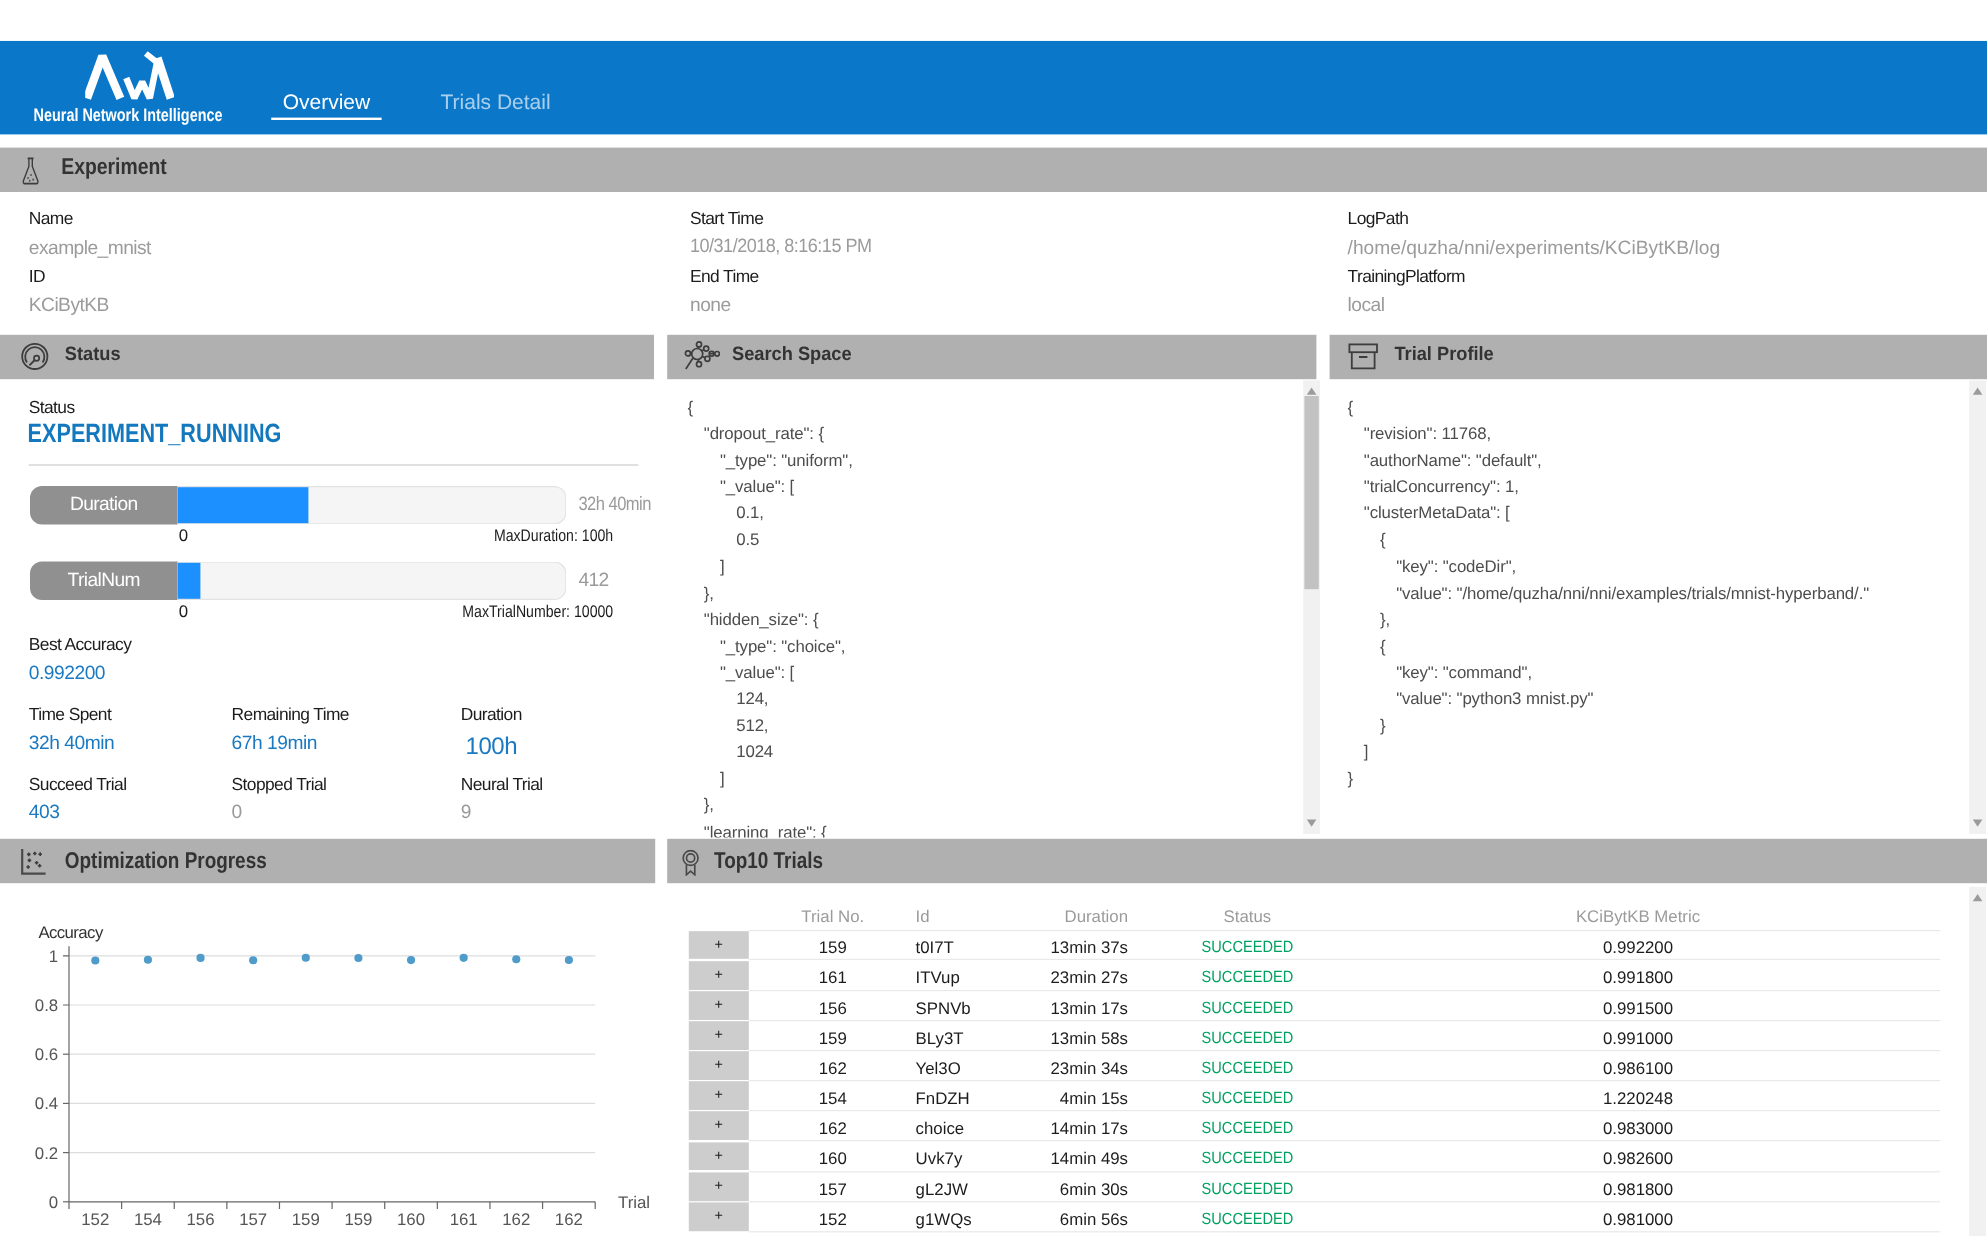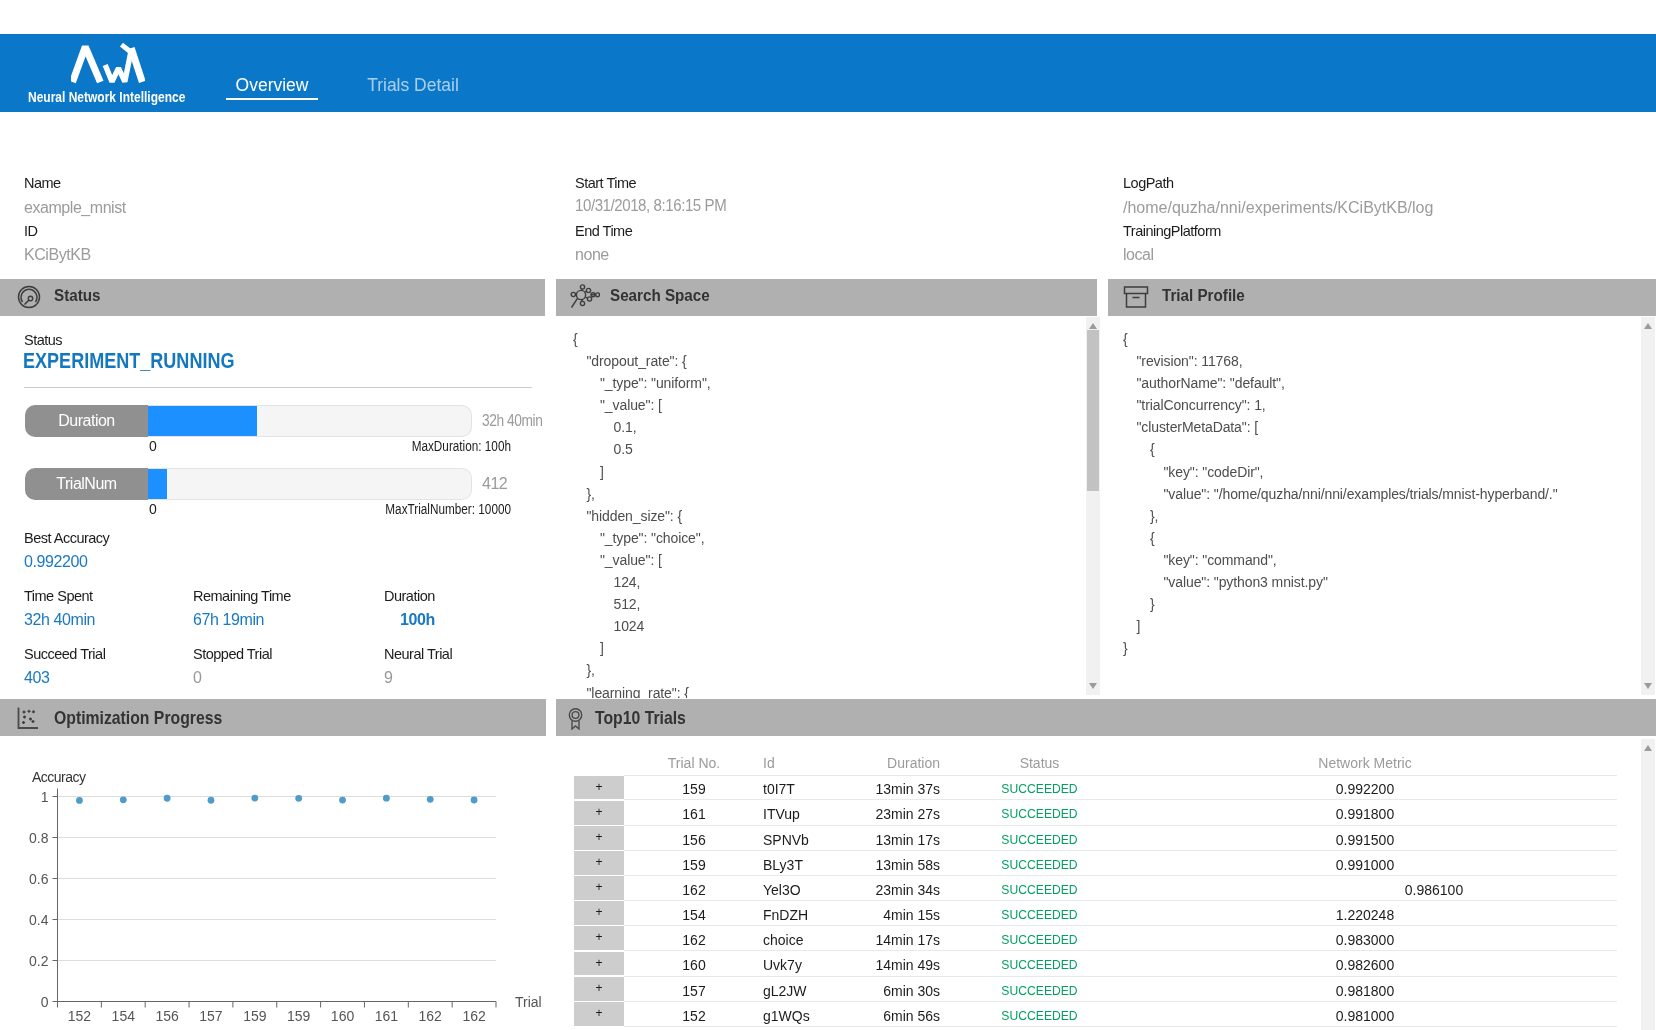--- a/index.html
+++ b/index.html
@@ -50,20 +50,34 @@
     <polyline points="1.5,40 14.3,4.8 29.3,40" stroke="#fff" fill="none" stroke-width="7" stroke-linejoin="bevel"></polyline>
     <polyline points="34.2,23.0 41,39.7 47.5,26.2 53.8,39.7 60.5,6.8" stroke="#fff" fill="none" stroke-width="5.4" stroke-linejoin="bevel"></polyline>
     <polyline points="60.2,6.2 71.3,40" stroke="#fff" fill="none" stroke-width="7"></polyline>
     <line x1="50.5" y1="2.6" x2="58.8" y2="9.2" stroke="#fff" stroke-width="5"></line>
   </svg>
   <div class="abs" id="logotext">Neural Network Intelligence</div>
   <div class="abs tab" id="tab1">Overview</div>
   <div class="abs" id="tabline"></div>
   <div class="abs tab" id="tab2">Trials Detail</div>
 
+  <div class="abs hbar" style="left:0;top:89px;width:1656px;">
+    <svg width="17" height="25" viewBox="0 0 24 26" style="left:17px;top:7px;" preserveAspectRatio="none">
+      <g stroke="#3d3d3d" fill="none" stroke-width="1.6">
+        <path d="M8.5,2 L15.5,2 M10,2 L10,9 L3.5,21.5 A1.8,1.8 0 0 0 5,24 L19,24 A1.8,1.8 0 0 0 20.5,21.5 L14,9 L14,2"></path>
+      </g>
+      <g fill="#3d3d3d">
+        <circle cx="9" cy="19" r="0.9"></circle>
+          <circle cx="12.5" cy="16.5" r="0.9"></circle>
+          <circle cx="15" cy="20.5" r="0.9"></circle>
+          <circle cx="11" cy="21.5" r="0.9"></circle>
+      </g>
+    </svg>
+    <div class="htitle" style="left:51px;font-size:19px;transform:scaleX(0.85);">Experiment</div>
+  </div>
 
   <div class="abs lab" style="left:24px;top:141px;">Name</div>
   <div class="abs val" style="left:24px;top:165px;">example_mnist</div>
   <div class="abs lab" style="left:24px;top:189px;">ID</div>
   <div class="abs val" style="left:24px;top:212px;">KCiBytKB</div>
   <div class="abs lab" style="left:575px;top:141px;">Start Time</div>
   <div class="abs val" style="left:575px;top:163px;transform:scaleX(0.94);transform-origin:left top;">10/31/2018, 8:16:15 PM</div>
   <div class="abs lab" style="left:575px;top:189px;">End Time</div>
   <div class="abs val" style="left:575px;top:212px;">none</div>
   <div class="abs lab" style="left:1123px;top:141px;">LogPath</div>
@@ -138,21 +152,21 @@
   <div class="abs" style="left:292px;top:467px;width:219px;text-align:right;font-size:14px;color:#1c1c1c;transform:scaleX(0.84);transform-origin:right top;">MaxTrialNumber: 10000</div>
 
   <div class="abs lab" style="left:24px;top:496px;">Best Accuracy</div>
   <div class="abs blue" style="left:24px;top:519px;font-size:16px;">0.992200</div>
 
   <div class="abs lab" style="left:24px;top:554px;">Time Spent</div>
   <div class="abs lab" style="left:193px;top:554px;">Remaining Time</div>
   <div class="abs lab" style="left:384px;top:554px;">Duration</div>
   <div class="abs blue" style="left:24px;top:577px;font-size:16px;">32h 40min</div>
   <div class="abs blue" style="left:193px;top:577px;font-size:16px;">67h 19min</div>
-  <div class="abs blue" style="left:400px;top:577px;font-size:16px;font-weight:bold;">100h</div>
+  <div class="abs blue" style="left:388px;top:577px;font-size:20px;">100h</div>
 
   <div class="abs lab" style="left:24px;top:612px;">Succeed Trial</div>
   <div class="abs lab" style="left:193px;top:612px;">Stopped Trial</div>
   <div class="abs lab" style="left:384px;top:612px;">Neural Trial</div>
   <div class="abs blue" style="left:24px;top:635px;font-size:16px;">403</div>
   <div class="abs gray" style="left:193px;top:635px;font-size:16px;">0</div>
   <div class="abs gray" style="left:384px;top:635px;font-size:16px;">9</div>
 
   <div class="abs json" id="ssjson" style="left:573px;top:294px;width:500px;height:370px;overflow:hidden;"><div style="padding-left:0px">{</div><div style="padding-left:13.5px">"dropout_rate": {</div><div style="padding-left:27px">"_type": "uniform",</div><div style="padding-left:27px">"_value": [</div><div style="padding-left:40.5px">0.1,</div><div style="padding-left:40.5px">0.5</div><div style="padding-left:27px">]</div><div style="padding-left:13.5px">},</div><div style="padding-left:13.5px">"hidden_size": {</div><div style="padding-left:27px">"_type": "choice",</div><div style="padding-left:27px">"_value": [</div><div style="padding-left:40.5px">124,</div><div style="padding-left:40.5px">512,</div><div style="padding-left:40.5px">1024</div><div style="padding-left:27px">]</div><div style="padding-left:13.5px">},</div><div style="padding-left:13.5px">"learning_rate": {</div></div>
 
@@ -247,21 +261,21 @@
       <text x="474.075" y="285" font-size="14" fill="#555" text-anchor="middle">162</text>
       <circle cx="474.075" cy="63.985000000000014" r="3.4" fill="#4f9bc9"></circle>
       <text x="515" y="270.5" font-size="14" fill="#555">Trial</text>
     </svg>
 
   <div id="table">
       <div class="abs th" style="left:644px;top:721px;width:100px;text-align:center;">Trial No.</div>
       <div class="abs th" style="left:763px;top:721px;">Id</div>
       <div class="abs th" style="left:840px;top:721px;width:100px;text-align:right;">Duration</div>
       <div class="abs th" style="left:988px;top:721px;width:103px;text-align:center;">Status</div>
-      <div class="abs th" style="left:1265px;top:721px;width:200px;text-align:center;">Network Metric</div>
+      <div class="abs th" style="left:1265px;top:721px;width:200px;text-align:center;">KCiBytKB Metric</div>
       <div class="pluscell" style="top:741.5px;height:23.95px;line-height:23.95px;">+</div>
       <div class="abs td" style="left:644px;top:747.3px;width:100px;text-align:center;">159</div>
       <div class="abs td" style="left:763px;top:747.3px;">t0I7T</div>
       <div class="abs td" style="left:840px;top:747.3px;width:100px;text-align:right;">13min 37s</div>
       <div class="abs td green" style="left:988px;top:747.3px;width:103px;text-align:center;transform:scaleX(0.9);">SUCCEEDED</div>
       <div class="abs td" style="left:1265px;top:747.3px;width:200px;text-align:center;">0.992200</div>
       <div class="rowline" style="top:765.4499999999999px;"></div>
       <div class="pluscell" style="top:766.65px;height:23.95px;line-height:23.95px;">+</div>
       <div class="abs td" style="left:644px;top:772.4499999999999px;width:100px;text-align:center;">161</div>
       <div class="abs td" style="left:763px;top:772.4499999999999px;">ITVup</div>
@@ -281,21 +295,21 @@
       <div class="abs td" style="left:763px;top:822.75px;">BLy3T</div>
       <div class="abs td" style="left:840px;top:822.75px;width:100px;text-align:right;">13min 58s</div>
       <div class="abs td green" style="left:988px;top:822.75px;width:103px;text-align:center;transform:scaleX(0.9);">SUCCEEDED</div>
       <div class="abs td" style="left:1265px;top:822.75px;width:200px;text-align:center;">0.991000</div>
       <div class="rowline" style="top:840.9px;"></div>
       <div class="pluscell" style="top:842.1px;height:23.95px;line-height:23.95px;">+</div>
       <div class="abs td" style="left:644px;top:847.9px;width:100px;text-align:center;">162</div>
       <div class="abs td" style="left:763px;top:847.9px;">Yel3O</div>
       <div class="abs td" style="left:840px;top:847.9px;width:100px;text-align:right;">23min 34s</div>
       <div class="abs td green" style="left:988px;top:847.9px;width:103px;text-align:center;transform:scaleX(0.9);">SUCCEEDED</div>
-      <div class="abs td" style="left:1334px;top:847.9px;width:200px;text-align:center;">0.986100</div>
+      <div class="abs td" style="left:1265px;top:847.9px;width:200px;text-align:center;">0.986100</div>
       <div class="rowline" style="top:866.05px;"></div>
       <div class="pluscell" style="top:867.25px;height:23.95px;line-height:23.95px;">+</div>
       <div class="abs td" style="left:644px;top:873.05px;width:100px;text-align:center;">154</div>
       <div class="abs td" style="left:763px;top:873.05px;">FnDZH</div>
       <div class="abs td" style="left:840px;top:873.05px;width:100px;text-align:right;">4min 15s</div>
       <div class="abs td green" style="left:988px;top:873.05px;width:103px;text-align:center;transform:scaleX(0.9);">SUCCEEDED</div>
       <div class="abs td" style="left:1265px;top:873.05px;width:200px;text-align:center;">1.220248</div>
       <div class="rowline" style="top:891.1999999999999px;"></div>
       <div class="pluscell" style="top:892.4px;height:23.95px;line-height:23.95px;">+</div>
       <div class="abs td" style="left:644px;top:898.1999999999999px;width:100px;text-align:center;">162</div>

